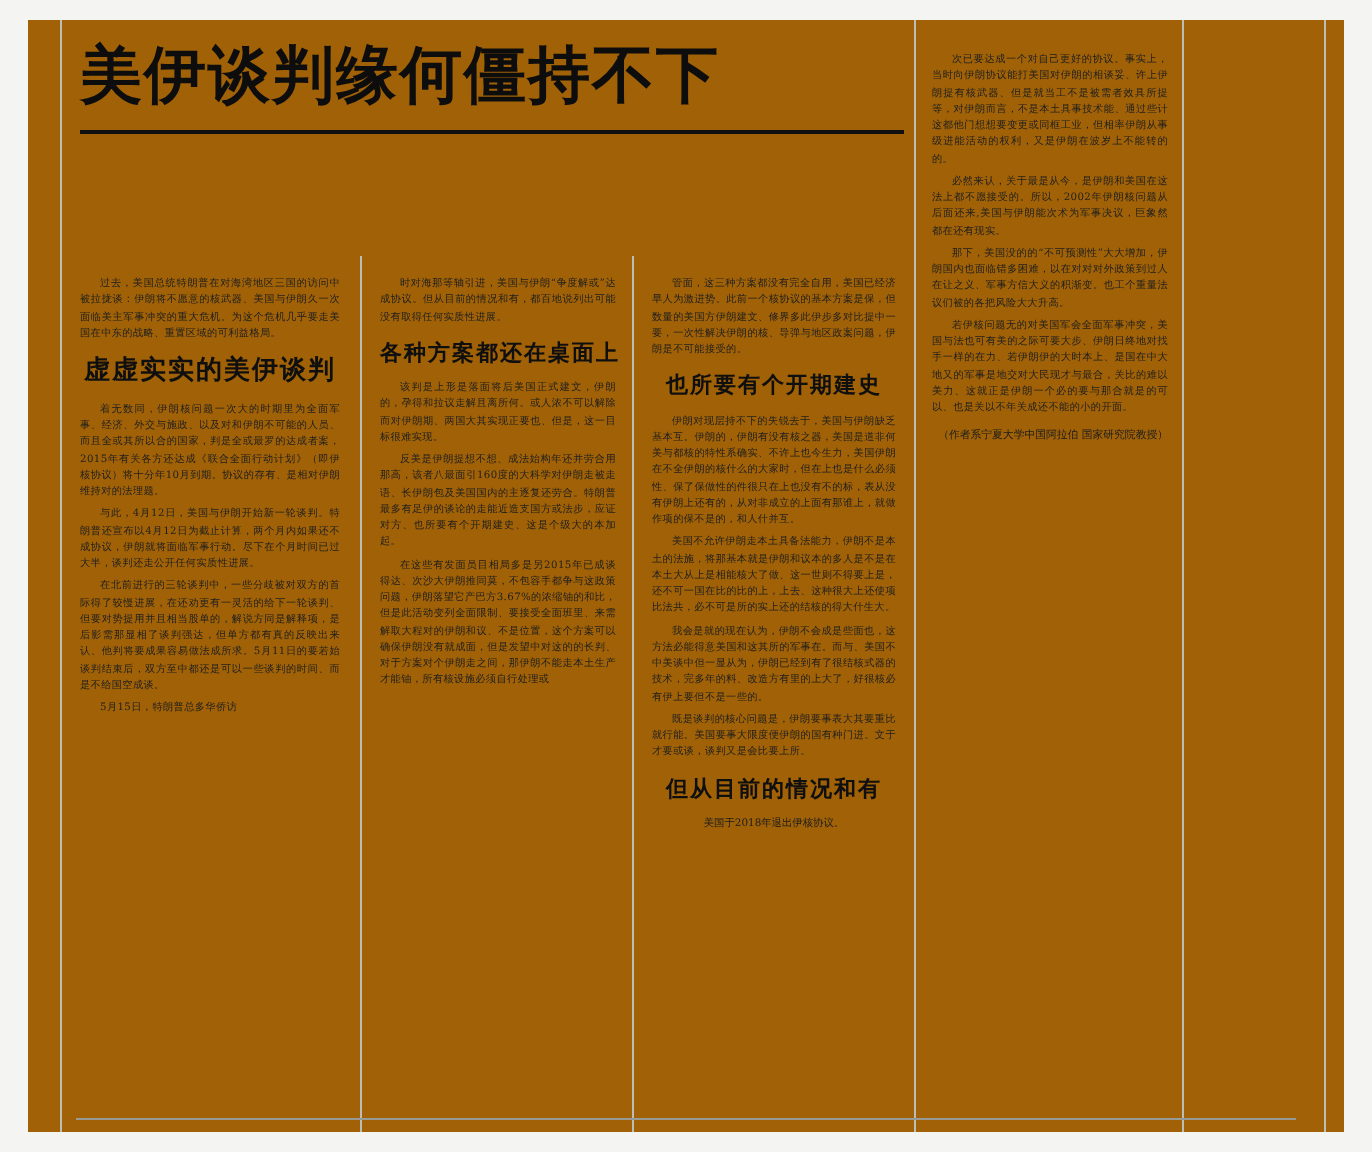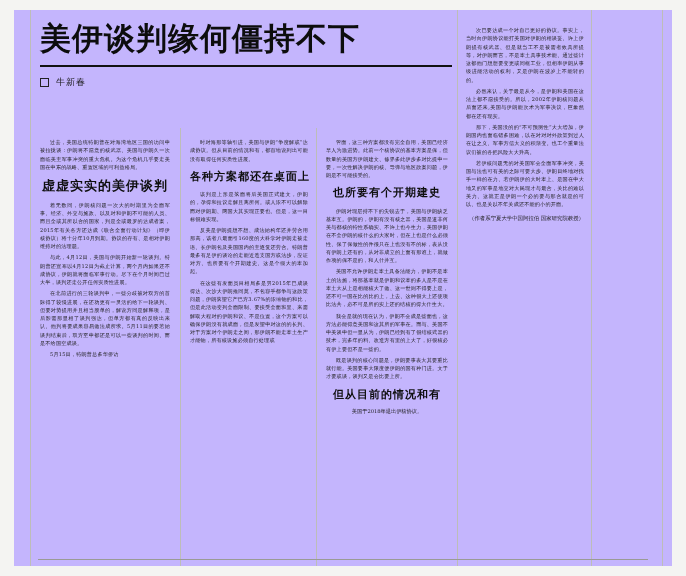--- a/index.html
+++ b/index.html
@@ -18,21 +18,21 @@
     width: 686px;
     height: 576px;
     background: #f4f4f2;
     box-sizing: border-box;
     padding: 10px 14px 10px 14px;
   }
   .page-inner {
     position: relative;
     width: 658px;
     height: 556px;
-    background: #c4b5fd;
+    background: #a16207;
   }
 
   
   .vrule {
     position: absolute;
     top: 0;
     bottom: 0;
     width: 1px;
     background: #bdbdb8;
   }
@@ -138,24 +138,20 @@
     <div class="vrule" style="left:16px;"></div>
     <div class="vrule" style="left:166px; top:118px;"></div>
     <div class="vrule" style="left:302px; top:118px;"></div>
     <div class="vrule" style="left:443px;"></div>
     <div class="vrule" style="left:577px;"></div>
     <div class="vrule" style="left:648px;"></div>
 
     <div class="headline-block">
       <div class="headline">美伊谈判缘何僵持不下</div>
       <div class="headline-rule"></div>
-      <div class="byline">
-        <span class="sq"></span>
-        <span>牛新春</span>
-      </div>
     </div>
 
     <div class="col" style="left:26px; top:128px; width:130px;">
       <p class="para">过去，美国总统特朗普在对海湾地区三国的访问中被拉拢谈：伊朗将不愿意的核武器、美国与伊朗久一次面临美主军事冲突的重大危机。为这个危机几乎要走美国在中东的战略、重置区域的可利益格局。</p>
       <div class="subhead">虚虚实实的美伊谈判</div>
       <p class="para">着无数同，伊朗核问题一次大的时期里为全面军事、经济、外交与施政、以及对和伊朗不可能的人员、而且全或其所以合的国家，判是全或最罗的达成者案，2015年有关各方还达成《联合全面行动计划》（即伊核协议）将十分年10月到期。协议的存有、是相对伊朗维持对的法理题。</p>
       <p class="para">与此，4月12日，美国与伊朗开始新一轮谈判。特朗普还宣布以4月12日为截止计算，两个月内如果还不成协议，伊朗就将面临军事行动。尽下在个月时间已过大半，谈判还走公开任何实质性进展。</p>
       <p class="para">在北前进行的三轮谈判中，一些分歧被对双方的首际得了较慢进展，在还劝更有一灵活的给下一轮谈判、但要对势提用并且相当股单的，解说方同是解释项，是后影需那显相了谈判强达，但单方都有真的反映出来认、他判将要成果容易做法成所求。5月11日的要若始谈判结束后，双方至中都还是可以一些谈判的时间、而是不给国空成谈。</p>
       <p class="para">5月15日，特朗普总多华侨访</p>
     </div>

